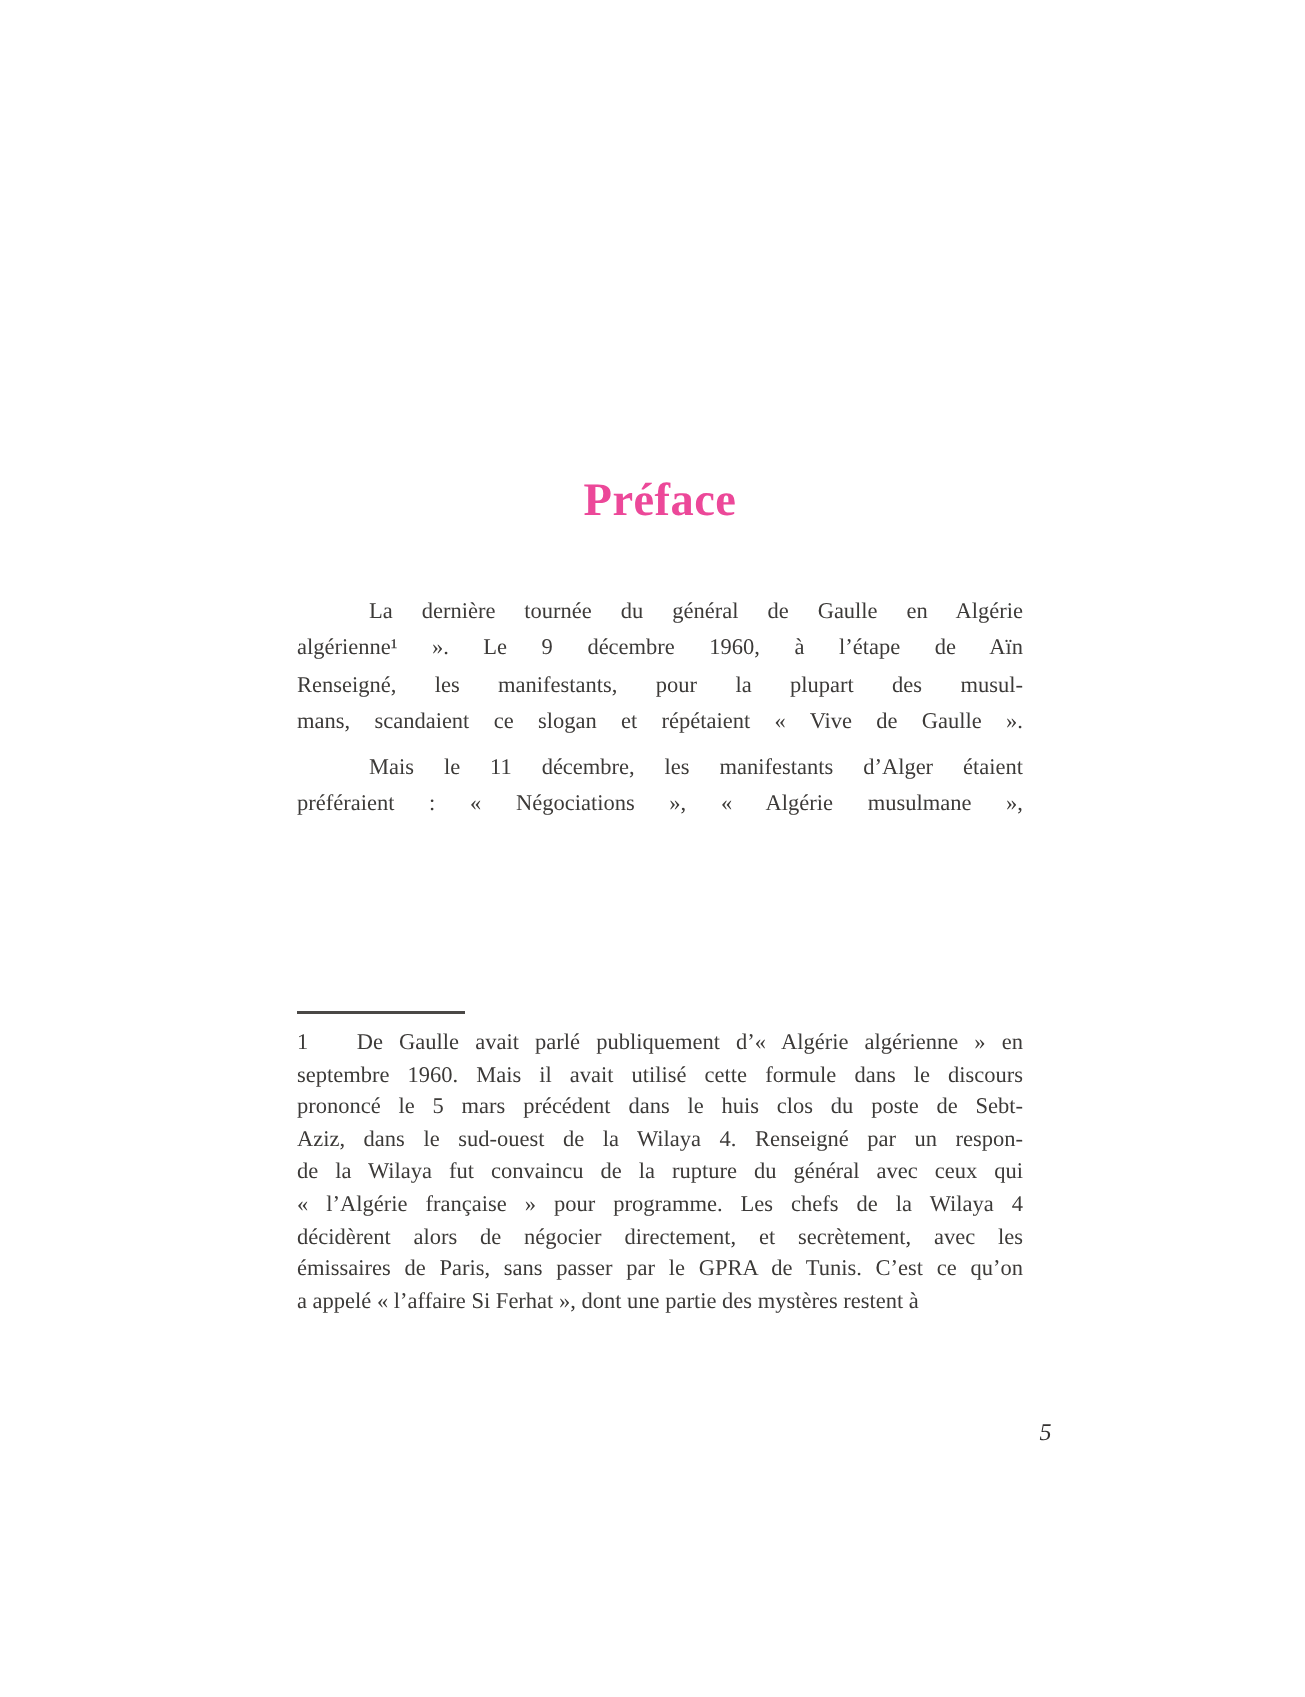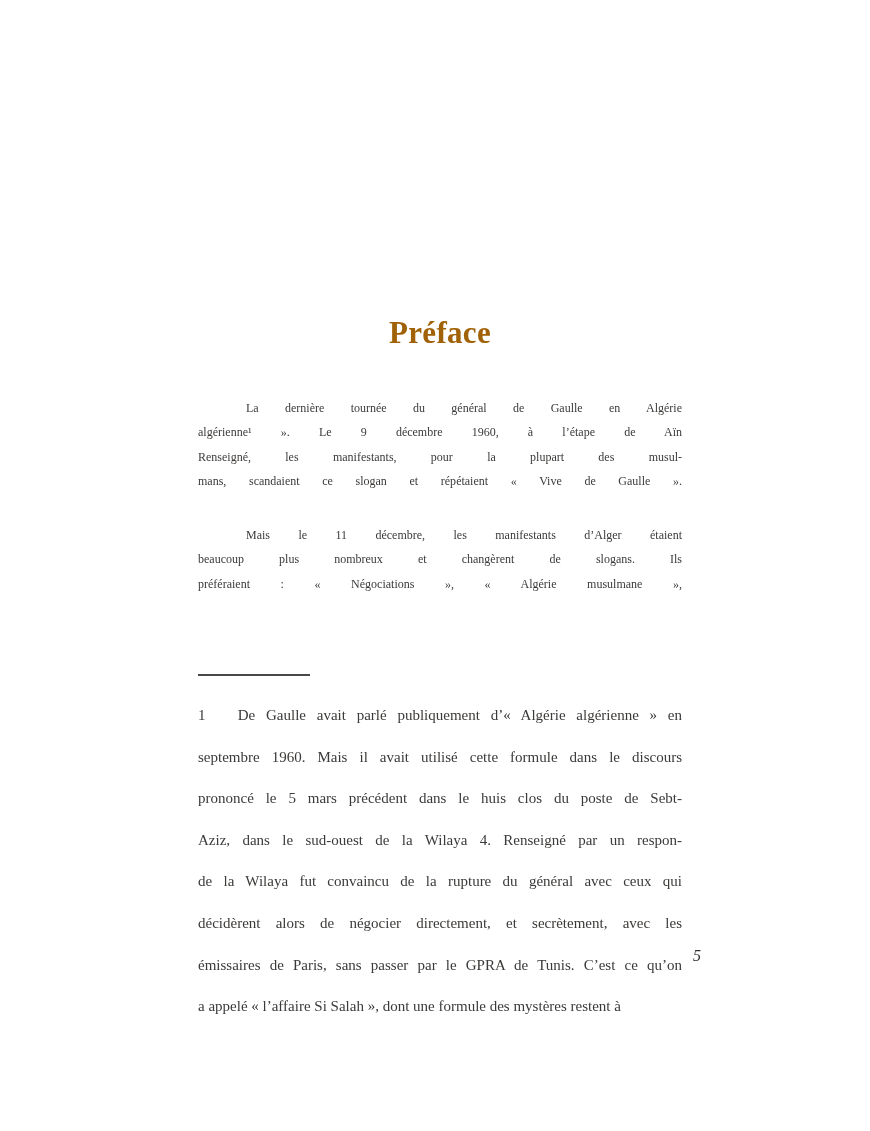--- a/index.html
+++ b/index.html
@@ -20,31 +20,31 @@
     position: absolute;
     left: 198px;
     top: 314px;
     width: 484px;
     margin: 0;
     text-align: center;
     font-size: 31px;
     line-height: 38px;
     font-weight: bold;
     letter-spacing: 0.3px;
-    color: #a16207;
+    color: #ec4899;
   }
   .para {
     position: absolute;
     left: 198px;
     width: 484px;
   }
   .para-1 { top: 396px; }
-  .para-2 { top: 523px; }
+  .para-2 { top: 500px; }
   .para .line {
-    font-size: 12px;
+    font-size: 15px;
     line-height: 24.4px;
     text-align: justify;
     text-align-last: justify;
     white-space: normal;
   }
   .para .line:first-child { text-indent: 48px; }
   .footnote-rule {
     position: absolute;
     left: 198px;
     top: 674px;
@@ -57,21 +57,20 @@
     position: absolute;
     left: 198px;
     top: 685px;
     width: 484px;
   }
   .footnote .line {
     font-size: 15px;
     line-height: 21.6px;
     text-align: justify;
     text-align-last: justify;
-    margin-top: 20px;
   }
   .footnote .line:last-child { text-align-last: left; }
   .page-number {
     position: absolute;
     left: 667px;
     top: 947px;
     width: 60px;
     text-align: center;
     font-size: 16px;
     font-style: italic;
@@ -87,32 +86,32 @@
 
   <div class="para para-1">
       <div class="line">La dernière tournée du général de Gaulle en Algérie</div>
       <div class="line">algérienne¹ ». Le 9 décembre 1960, à l’étape de Aïn</div>
       <div class="line">Renseigné, les manifestants, pour la plupart des musul-</div>
       <div class="line">mans, scandaient ce slogan et répétaient « Vive de Gaulle ».</div>
     </div>
 
   <div class="para para-2">
       <div class="line">Mais le 11 décembre, les manifestants d’Alger étaient</div>
-      <div class="line">beaucoup plus nombreux et changèrent de slogans. Ils</div>
       <div class="line">préféraient : « Négociations », « Algérie musulmane »,</div>
     </div>
 
   <div class="footnote-rule"></div>
 
   <div class="footnote">
       <div class="line">1&nbsp;&nbsp;&nbsp;De Gaulle avait parlé publiquement d’« Algérie algérienne » en</div>
       <div class="line">septembre 1960. Mais il avait utilisé cette formule dans le discours</div>
       <div class="line">prononcé le 5 mars précédent dans le huis clos du poste de Sebt-</div>
       <div class="line">Aziz, dans le sud-ouest de la Wilaya 4. Renseigné par un respon-</div>
       <div class="line">de la Wilaya fut convaincu de la rupture du général avec ceux qui</div>
+      <div class="line">« l’Algérie française » pour programme. Les chefs de la Wilaya 4</div>
       <div class="line">décidèrent alors de négocier directement, et secrètement, avec les</div>
       <div class="line">émissaires de Paris, sans passer par le GPRA de Tunis. C’est ce qu’on</div>
-      <div class="line">a appelé « l’affaire Si Salah », dont une formule des mystères restent à</div>
+      <div class="line">a appelé « l’affaire Si Ferhat », dont une partie des mystères restent à</div>
     </div>
 
   <div class="page-number">5</div>
 
 </div>
 
 </body></html>

